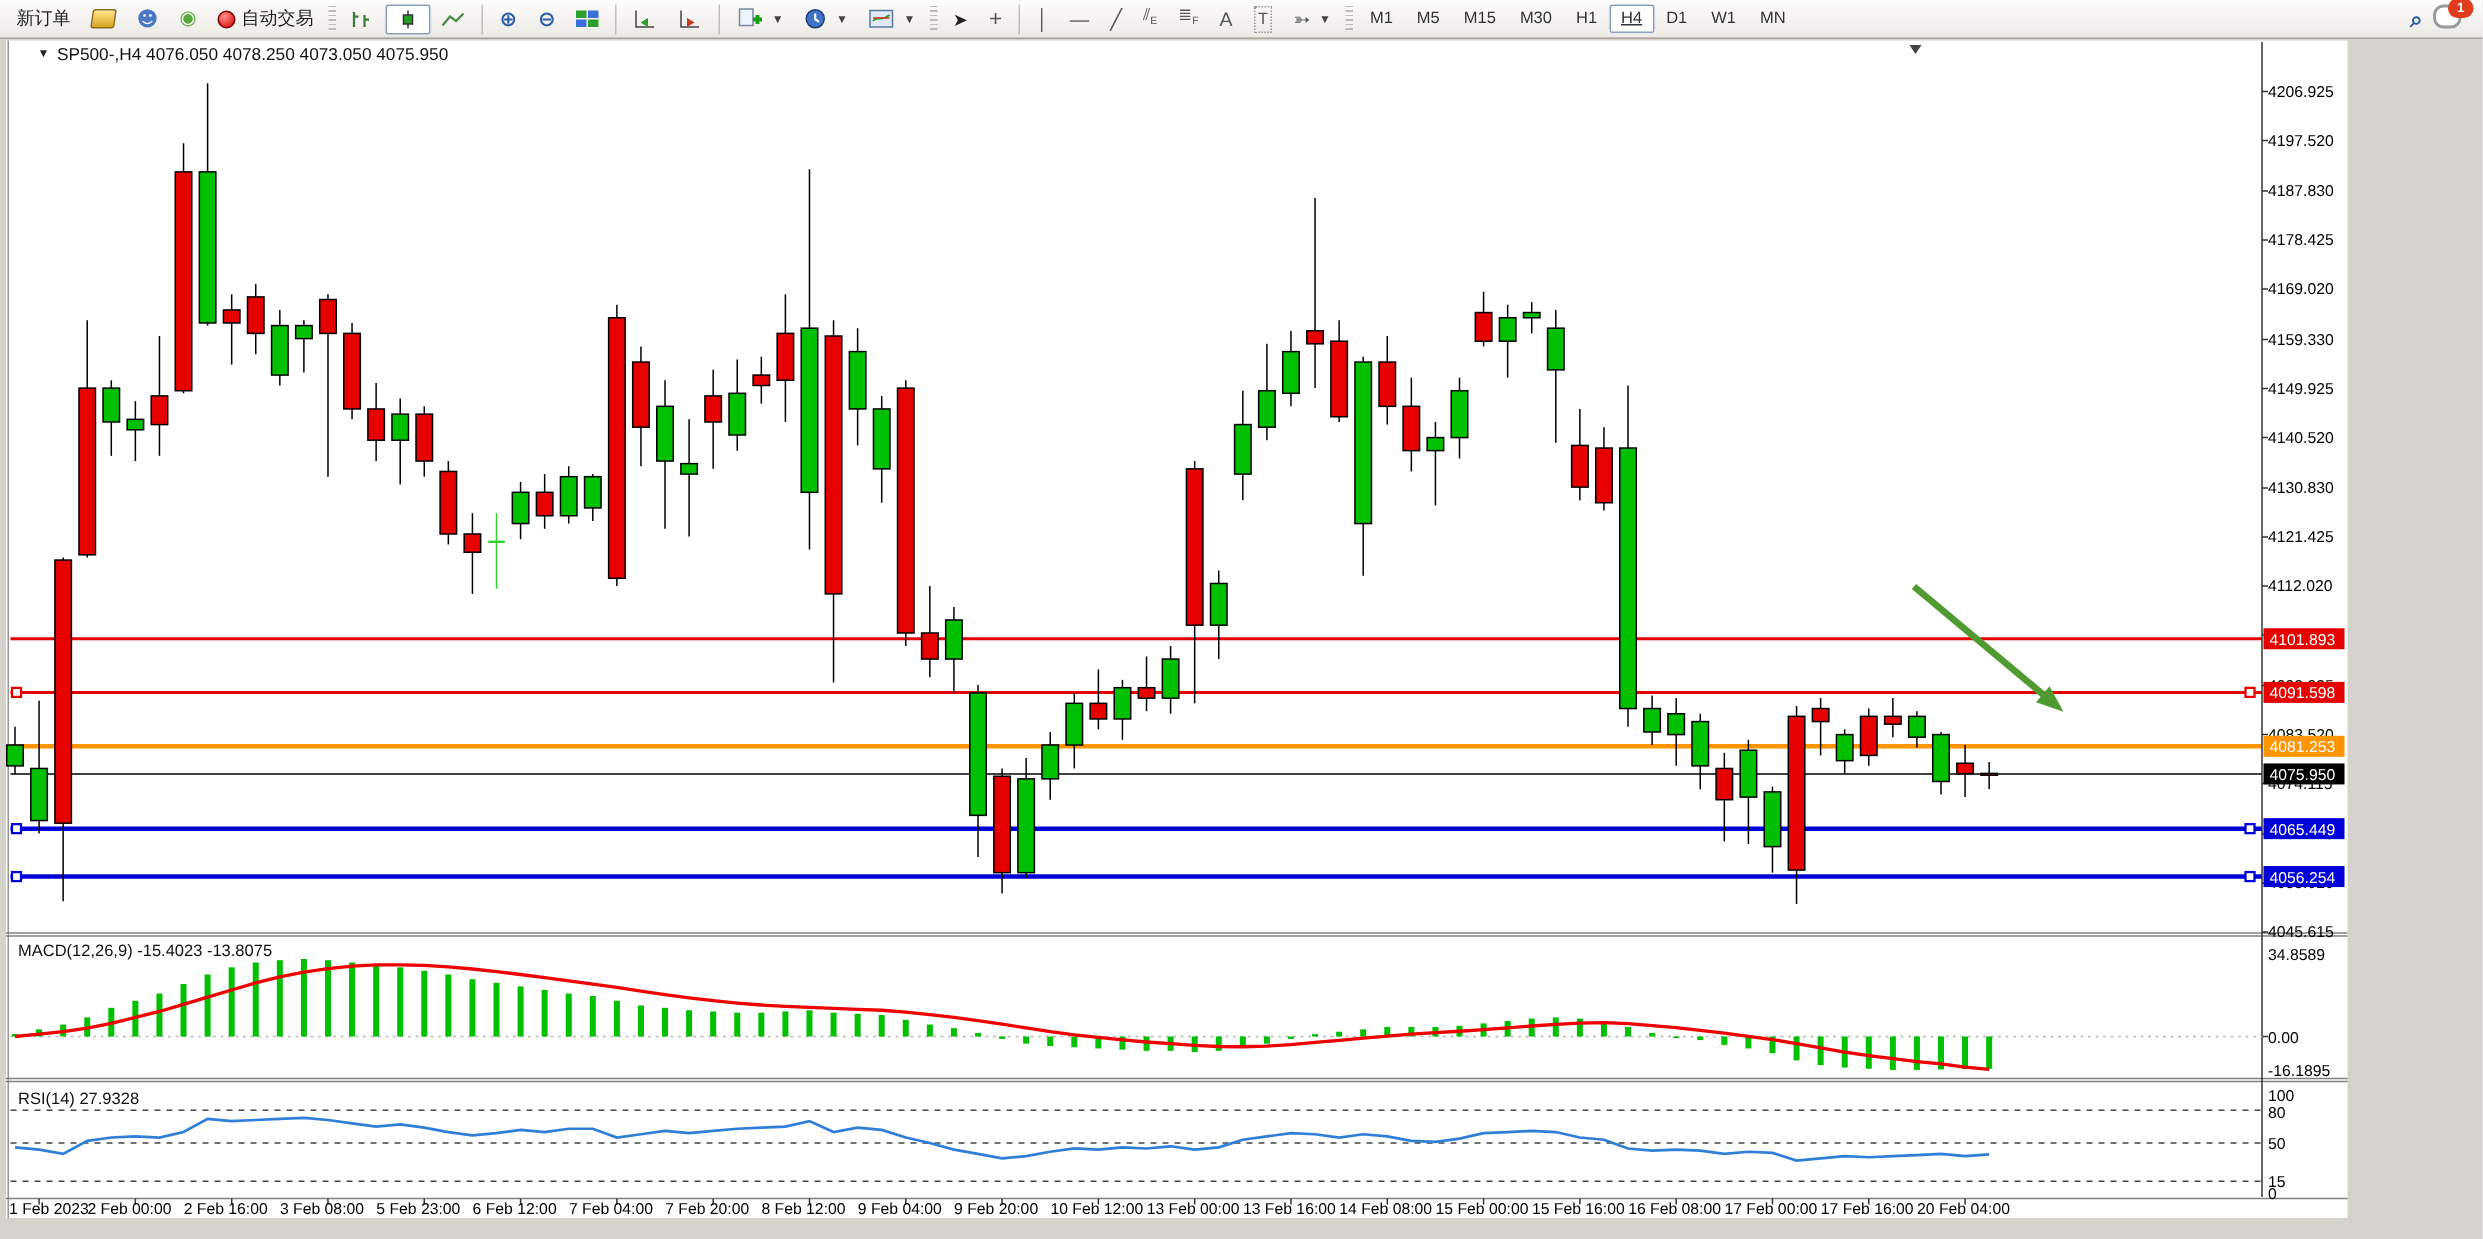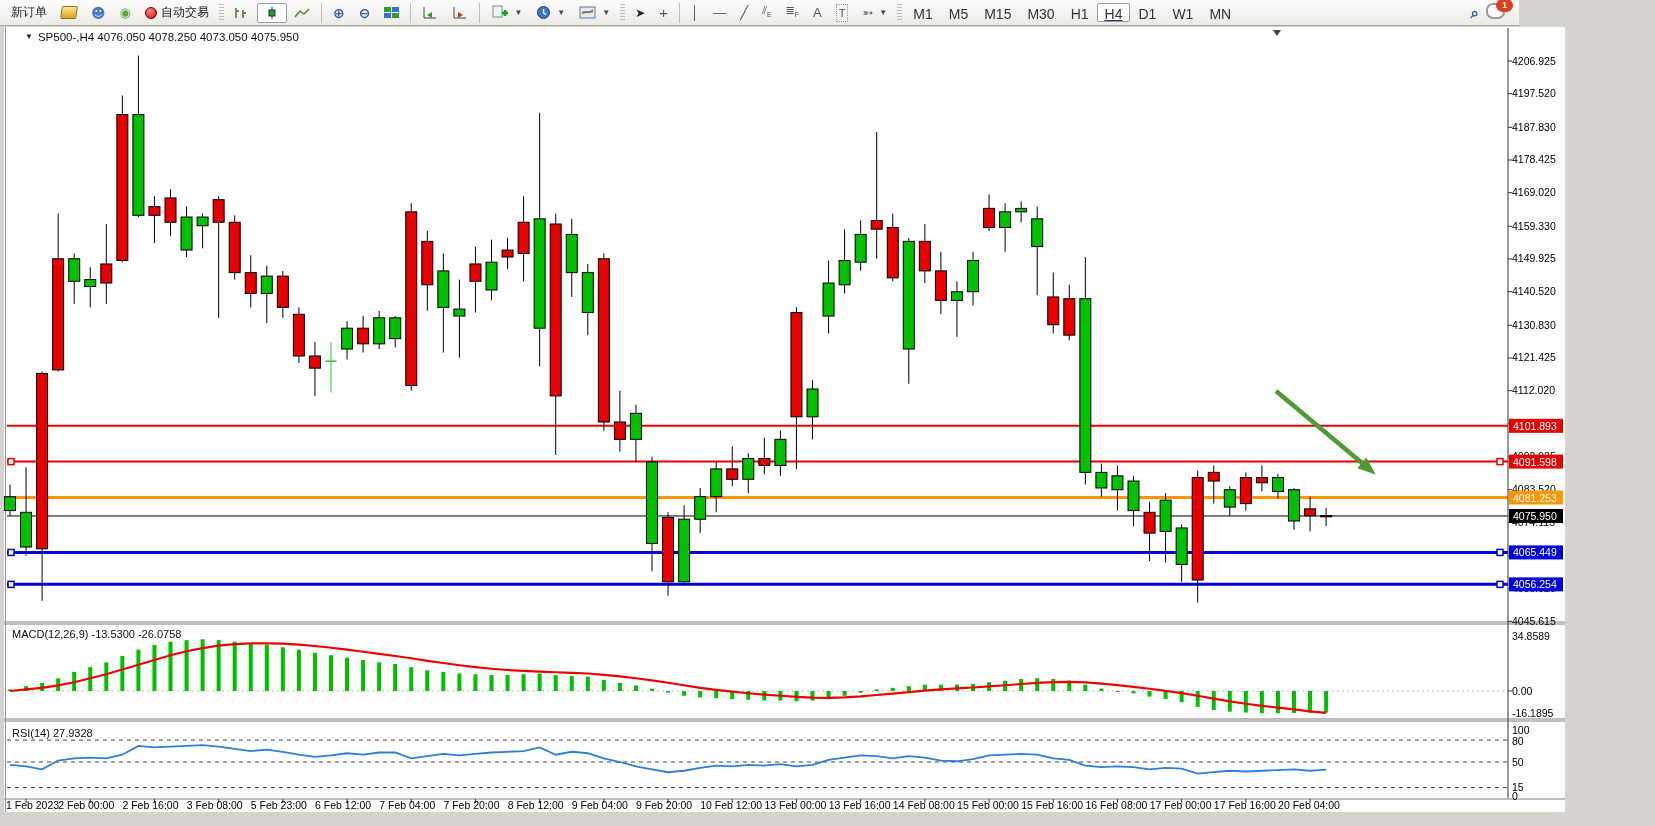--- a/index.html
+++ b/index.html
@@ -4,21 +4,21 @@
 <style>
   html,body{margin:0;padding:0;}
   body{
     width:1655px;height:826px;overflow:hidden;position:relative;
     background:#d6d3ce;
     font-family:"Liberation Sans", sans-serif;
     -webkit-font-smoothing:antialiased;
   }
   
   .toolbar{
-    position:absolute;left:0;top:0;width:1519px;height:26px;
+    position:absolute;left:0;top:0;width:1655px;height:26px;
     background:linear-gradient(#fdfdfc,#eceae6);
     border-bottom:1px solid #a9a59e;
     display:flex;align-items:center;
     font-size:12px;color:#222;z-index:5;box-sizing:border-box;
     padding-left:4px;
   }
   .tb-grip{width:5px;height:18px;margin:0 3px;
     background:repeating-linear-gradient(#bbb 0 1px,transparent 1px 3px);}
   .tb-sep{width:1px;height:20px;background:#c2bfb8;margin:0 4px;}
   .tb-btn{
@@ -29,21 +29,21 @@
   .tb-btn.active{border:1px solid #8aa0bd;background:#fff;}
   .icon{display:inline-block;text-align:center;line-height:16px;font-size:13px;}
   .ic-gold{width:14px;height:11px;background:linear-gradient(#ffe68a,#d9a520);border:1px solid #8a6d1c;border-radius:2px;transform:skewX(-8deg);}
   .ic-person{color:#4a78c2;font-size:14px;}
   .ic-signal{color:#58a83a;font-size:13px;}
   .ic-reddot{width:10px;height:10px;border-radius:50%;background:radial-gradient(circle at 35% 30%,#ff8f8f,#d40000);border:1px solid #7d0000;}
   .ic-mag{color:#2b5fa8;font-weight:bold;font-size:14px;}
   .tile{display:grid;grid-template-columns:7px 7px;grid-template-rows:5px 5px;gap:1px;}
   .tile span{display:block;}
   .dd{font-size:8px;color:#444;margin-left:2px;}
-  .tf-btn{padding:2px 7px;height:19px;border:1px solid transparent;font-size:14px;color:#333;border-radius:2px;box-sizing:border-box;}
+  .tf-btn{padding:2px 7px;height:19px;border:1px solid transparent;font-size:11px;color:#333;border-radius:2px;box-sizing:border-box;}
   .tf-btn.active{border:1px solid #8aa0bd;background:#fff;text-decoration:underline;}
   .toolbar .spacer{flex:1;}
   .chat-wrap{position:relative;margin-right:14px;}
   .chat-bubble{display:inline-block;width:15px;height:12px;border:2px solid #9a9a9a;border-radius:7px;background:#fff;}
   .chat-badge{position:absolute;top:-4px;right:-8px;min-width:13px;height:13px;border-radius:7px;
     background:#e03c1e;color:#fff;font-size:9px;line-height:13px;text-align:center;padding:0 2px;font-weight:bold;}
   .ch-glyph{font-family:"DejaVu Sans", sans-serif;}
   
   #chart-stage{position:absolute;left:0;top:0;width:1655px;height:826px;}
   .pane-label{
@@ -574,14 +574,14 @@
     <text x="1149.65" y="809" font-size="10.5" font-family="Liberation Sans, sans-serif" fill="#000">17 Feb 00:00</text>
     <line x1="1245.8500000000001" y1="799" x2="1245.8500000000001" y2="803" stroke="#333"></line>
     <text x="1213.8500000000001" y="809" font-size="10.5" font-family="Liberation Sans, sans-serif" fill="#000">17 Feb 16:00</text>
     <line x1="1310.05" y1="799" x2="1310.05" y2="803" stroke="#333"></line>
     <text x="1278.05" y="809" font-size="10.5" font-family="Liberation Sans, sans-serif" fill="#000">20 Feb 04:00</text>
   </svg>
 
 <div class="pane-label" id="symbol-line">
   <span class="tri">▼</span><span>SP500-,H4  4076.050 4078.250 4073.050 4075.950</span>
 </div>
-<div class="pane-label" id="macd-label">MACD(12,26,9) -13.5300 -26.0758</div>
+<div class="pane-label" id="macd-label">MACD(12,26,9) -15.4023 -13.8075</div>
 <div class="pane-label" id="rsi-label">RSI(14) 27.9328</div>
 
 </body></html>

